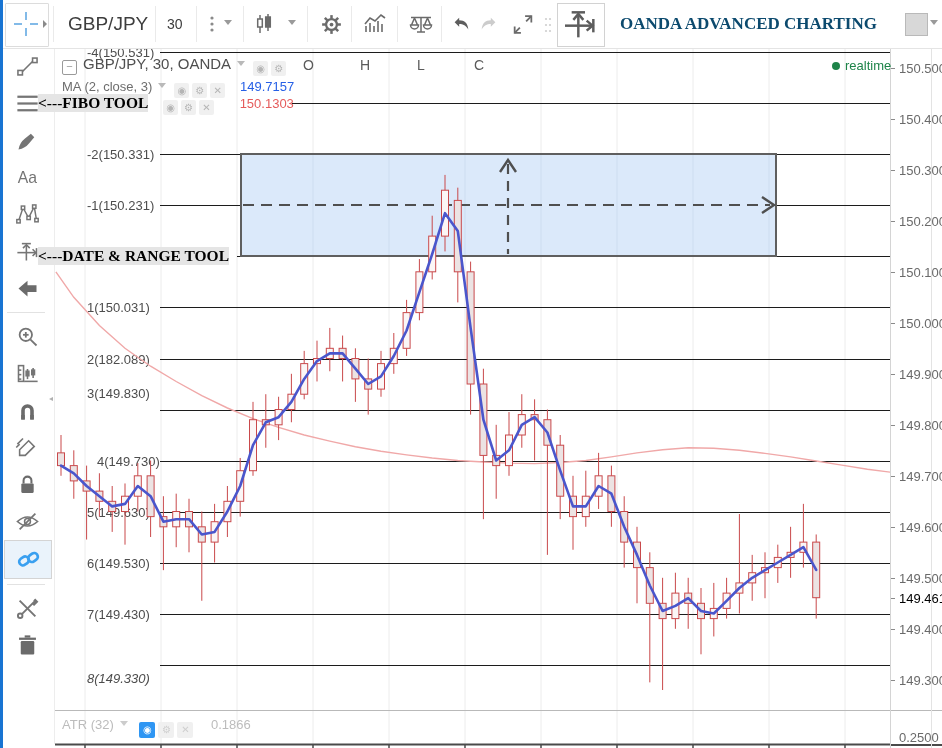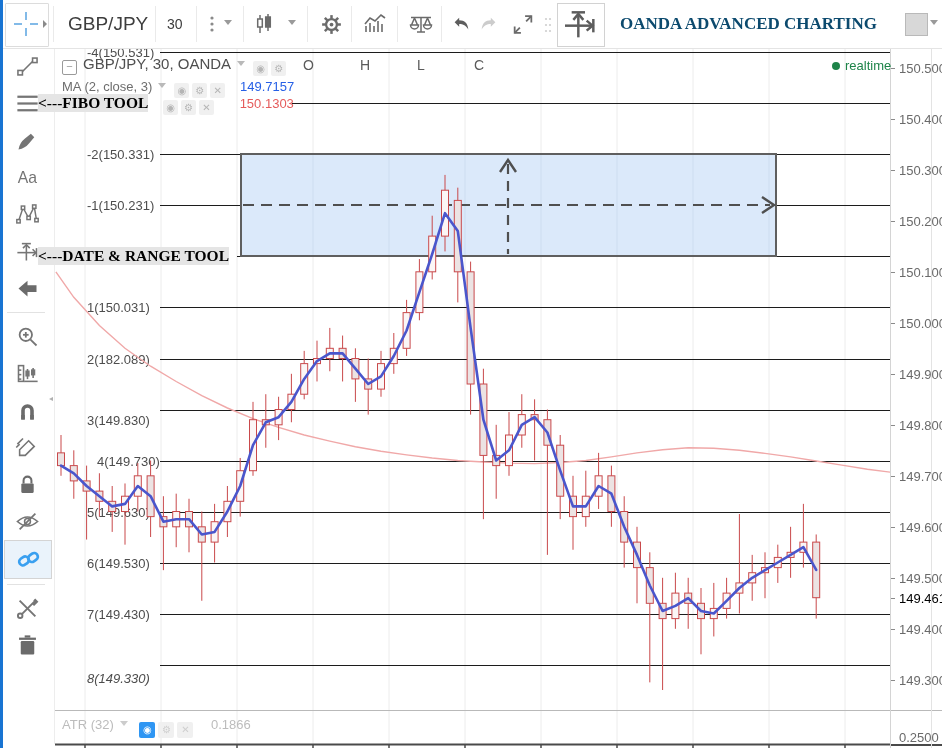--- a/index.html
+++ b/index.html
@@ -505,21 +505,21 @@
 
   <div class="abs annot" style="left:38px;top:103px;">&lt;---FIBO TOOL</div>
   <div class="abs annot" style="left:38px;top:256px;">&lt;---DATE &amp; RANGE TOOL</div>
 
   <div id="levels">
       <div class="abs level-label" style="left: 87px; top: 52px;">-4(150.531)</div>
       <div class="abs level-label" style="left: 87px; top: 154px;">-2(150.331)</div>
       <div class="abs level-label" style="left: 87px; top: 205px;">-1(150.231)</div>
       <div class="abs level-label" style="left: 87px; top: 307px;">1(150.031)</div>
       <div class="abs level-label" style="left: 87px; top: 358.51px;">2(182.089)</div>
-      <div class="abs level-label" style="left: 87px; top: 420px;">3(149.830)</div>
+      <div class="abs level-label" style="left: 87px; top: 393px;">3(149.830)</div>
       <div class="abs level-label" style="left: 97px; top: 460.51px;">4(149.730)</div>
       <div class="abs level-label" style="left: 87px; top: 511.51px;">5(149.630)</div>
       <div class="abs level-label" style="left: 87px; top: 562.51px;">6(149.530)</div>
       <div class="abs level-label" style="left: 87px; top: 613.51px;">7(149.430)</div>
       <div class="abs level-label" style="left: 87px; top: 678px; font-style: italic;">8(149.330)</div>
     </div>
 
   <div class="abs atr-legend" style="left:62px;top:717px;">
     <span>ATR (32)</span><span class="lg-caret" style="border-top-color:#cccccc;"></span>
     <span class="atr-box" style="background:#2f96f3;color:#fff;">◉</span><span class="atr-box" style="background:#f0f0f0;color:#cfcfcf;">⚙</span><span class="atr-box" style="background:#f0f0f0;color:#cfcfcf;">✕</span>

